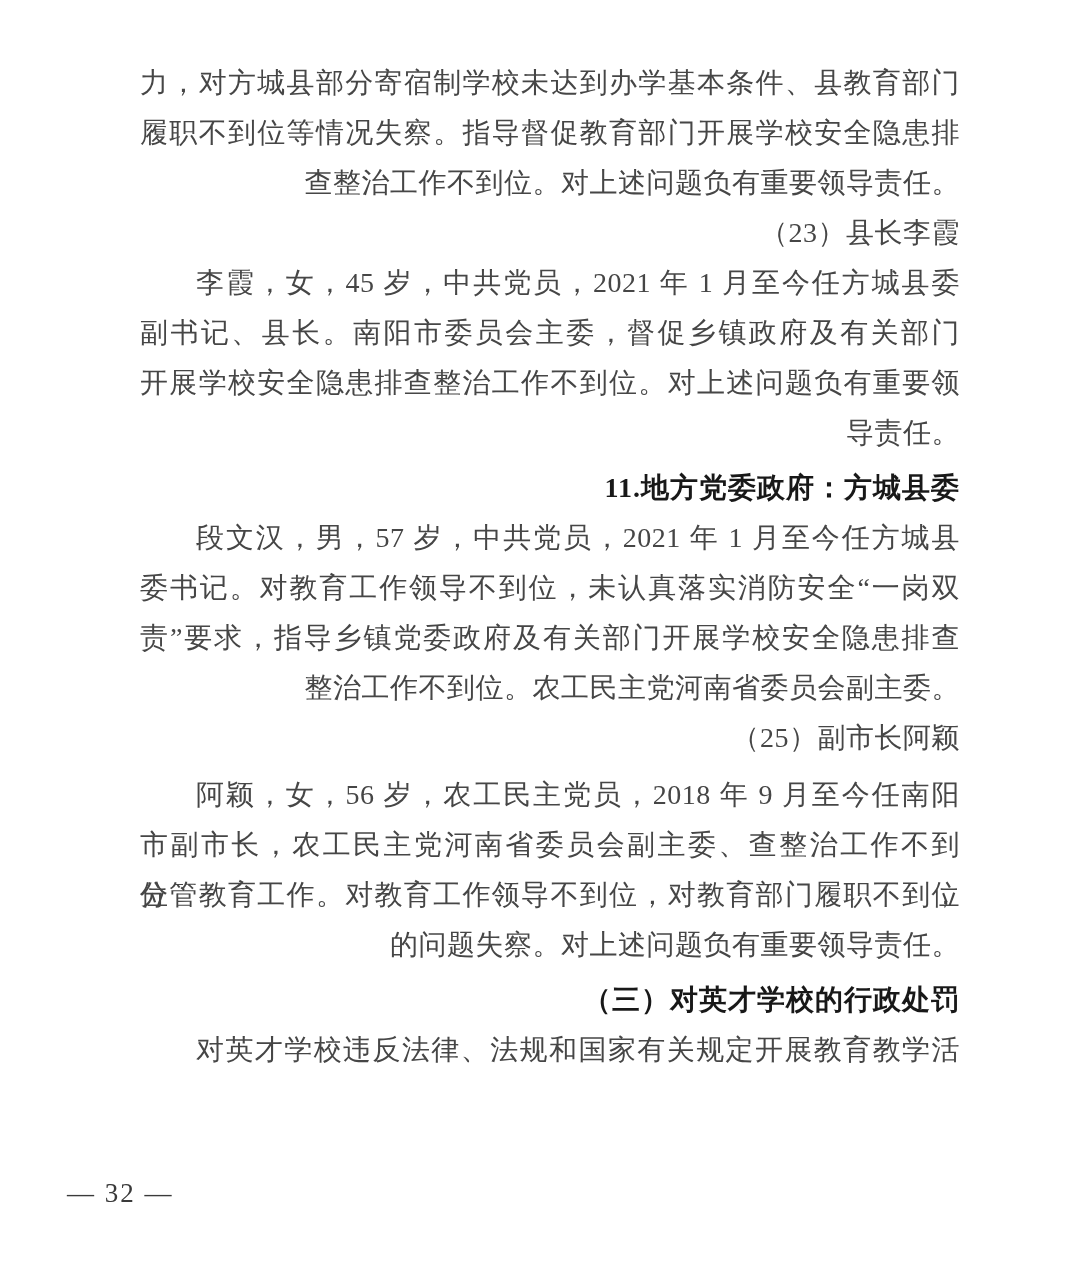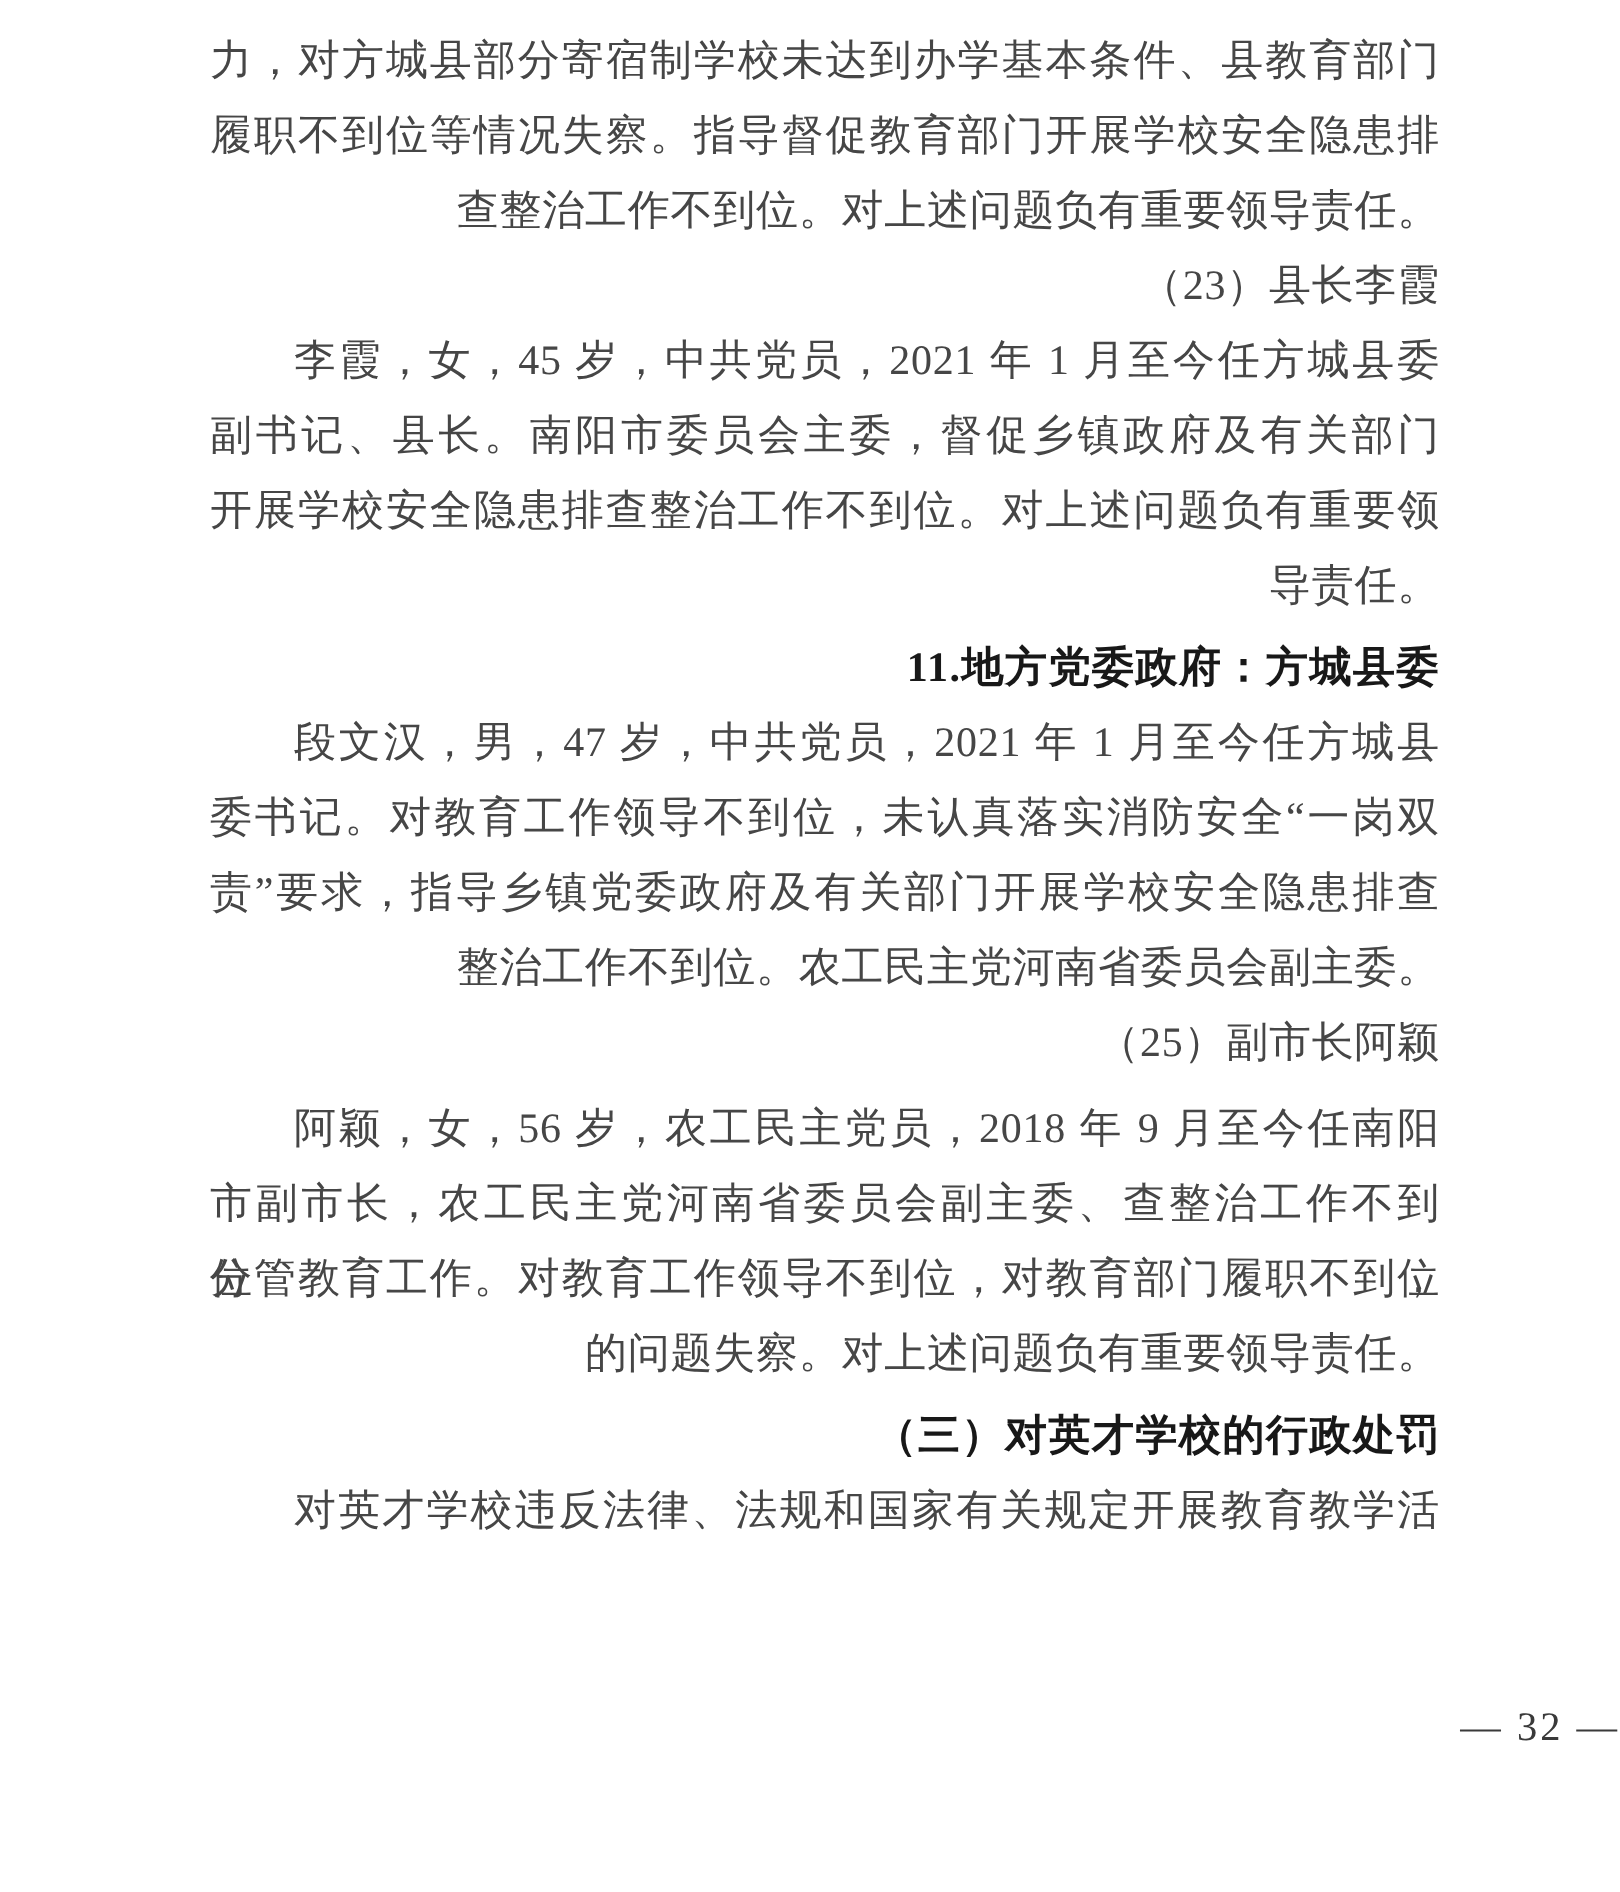--- a/index.html
+++ b/index.html
@@ -14,20 +14,21 @@
     overflow: hidden;
   }
   .page {
     width: 1080px;
     height: 1261px;
     background: #ffffff;
     position: relative;
   }
   .content {
     padding: 16px 120px 0 140px;
+    margin-top: 42px;
   }
   .line {
     height: 50px;
     line-height: 50px;
     font-size: 28px;
     color: #464646;
     text-align: right;
     letter-spacing: 0.5px;
   }
   
@@ -42,44 +43,43 @@
   }
   .heading {
     font-weight: 700;
     color: #181818;
     letter-spacing: 1px;
   }
   .mt5 { margin-top: 5px; }
   .mt7 { margin-top: 7px; }
   .footer {
     margin-top: 103px;
-    padding-left: 96px;
+    padding-left: 67px;
     height: 30px;
     line-height: 30px;
     font-size: 27px;
     color: #3a3a3a;
     letter-spacing: 2px;
-    text-align: right;
   }
 </style>
 </head>
 <body>
 
 <div class="page">
   <div class="content">
     <div class="line fill">力，对方城县部分寄宿制学校未达到办学基本条件、县教育部门</div>
     <div class="line fill">履职不到位等情况失察。指导督促教育部门开展学校安全隐患排</div>
     <div class="line">查整治工作不到位。对上述问题负有重要领导责任。</div>
     <div class="line indent">（23）县长李霞</div>
     <div class="line indent fill">李霞，女，45 岁，中共党员，2021 年 1 月至今任方城县委</div>
     <div class="line fill">副书记、县长。南阳市委员会主委，督促乡镇政府及有关部门</div>
     <div class="line fill">开展学校安全隐患排查整治工作不到位。对上述问题负有重要领</div>
     <div class="line">导责任。</div>
     <div class="line indent heading mt5">11.地方党委政府：方城县委</div>
-    <div class="line indent fill">段文汉，男，47 岁，中共党员，2021 年 1 月至今任方城县</div>
+    <div class="line indent fill">段文汉，男，57 岁，中共党员，2021 年 1 月至今任方城县</div>
     <div class="line fill">委书记。对教育工作领导不到位，未认真落实消防安全“一岗双</div>
     <div class="line fill">责”要求，指导乡镇党委政府及有关部门开展学校安全隐患排查</div>
     <div class="line">整治工作不到位。农工民主党河南省委员会副主委。</div>
     <div class="line indent">（25）副市长阿颖</div>
     <div class="line indent fill mt7">阿颖，女，56 岁，农工民主党员，2018 年 9 月至今任南阳</div>
     <div class="line fill">市副市长，农工民主党河南省委员会副主委、查整治工作不到位，</div>
     <div class="line fill">分管教育工作。对教育工作领导不到位，对教育部门履职不到位</div>
     <div class="line">的问题失察。对上述问题负有重要领导责任。</div>
     <div class="line indent heading mt5">（三）对英才学校的行政处罚</div>
     <div class="line indent fill">对英才学校违反法律、法规和国家有关规定开展教育教学活</div>

